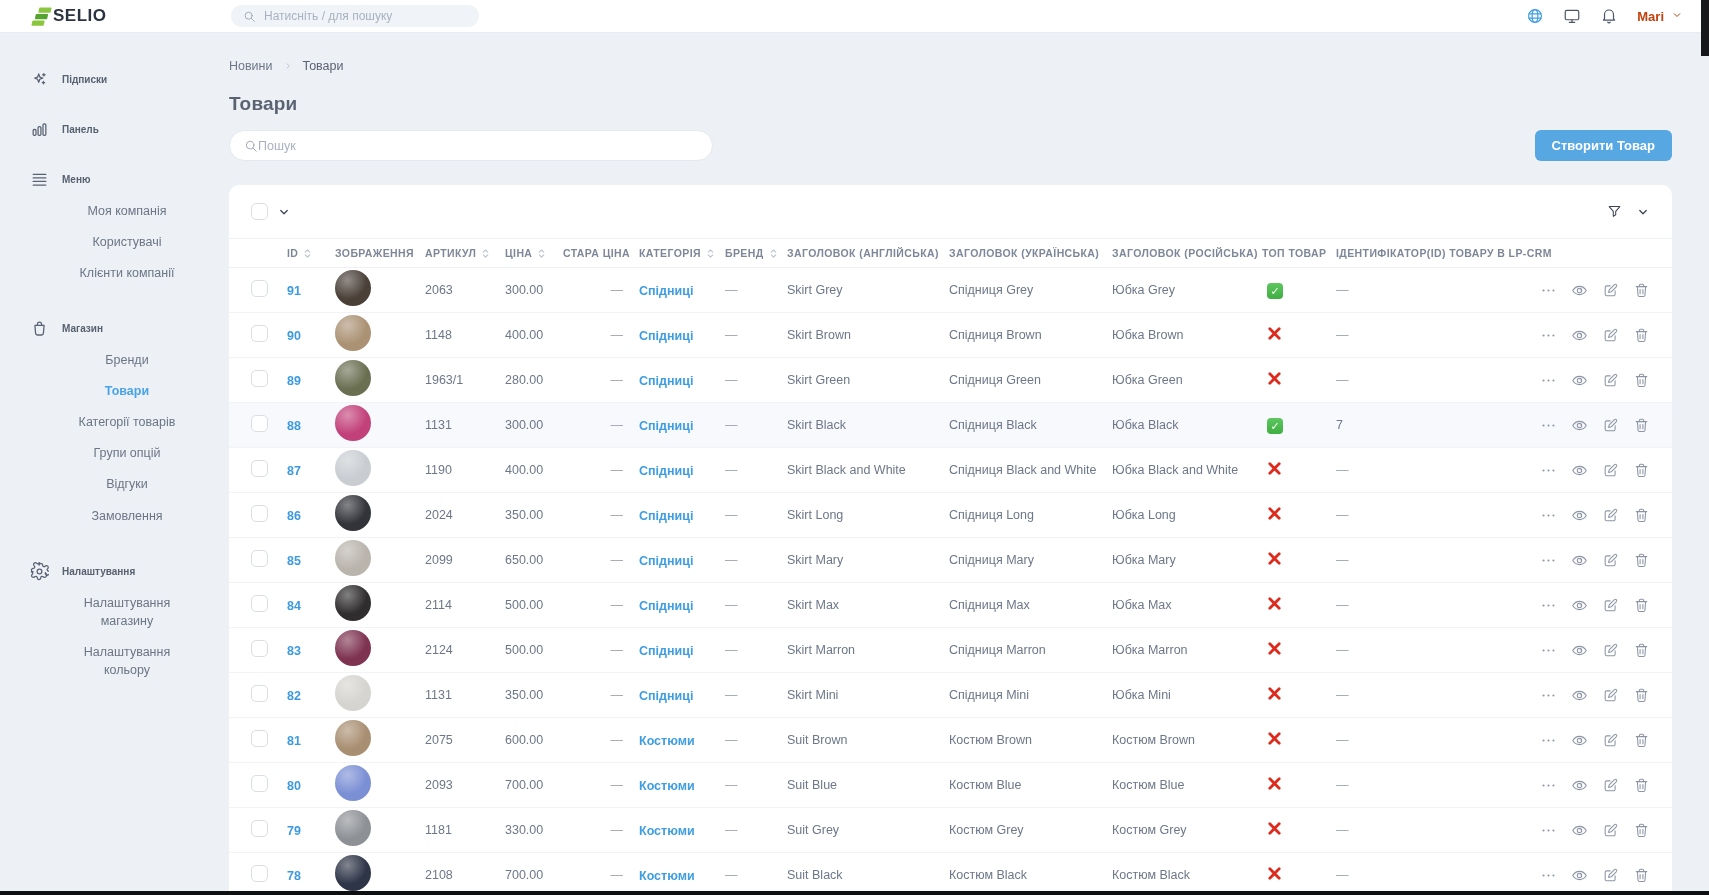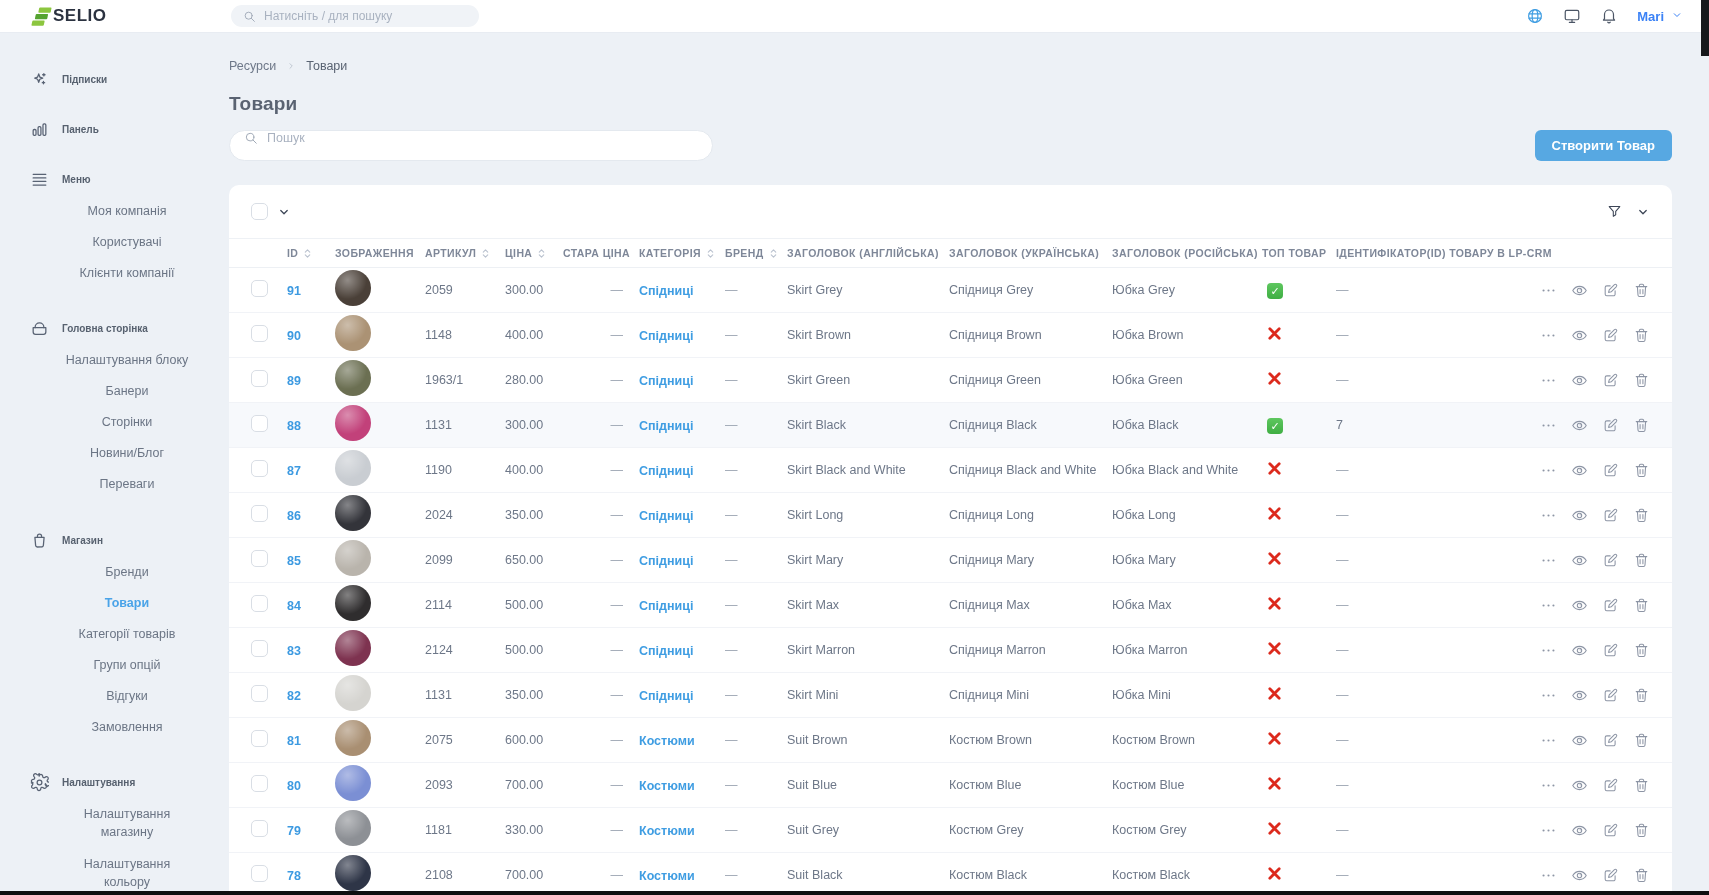--- a/index.html
+++ b/index.html
@@ -19,21 +19,21 @@
   .topsearch { width:248px; height:22px; border-radius:11px; background:#f0f3f7;
     display:flex; align-items:center; gap:8px; padding:0 12px; margin-left:27px; color:#9aa4b2; }
   .topsearch svg { width:13px; height:13px; }
   .topsearch input { border:none; background:transparent; outline:none; width:100%;
     font-size:12px; color:#5d6778; font-family:inherit; }
   .topsearch input::placeholder { color:#a9b2c0; }
   .topbar-right { margin-left:auto; display:flex; align-items:center; gap:19px; }
   .tb-ic { width:18px; height:18px; color:#4b5565; cursor:pointer; }
   .tb-ic svg { width:18px; height:18px; }
   .tb-ic.blue { color:#3f9de2; }
-  .user { display:flex; gap:7px; font-size:13px; font-weight:700; color:#3b82f6; cursor:pointer; }
+  .user { display:flex; gap:7px; font-size:13px; font-weight:700; color:#c2410c; cursor:pointer; }
   .user svg { width:12px; height:12px; stroke-width:2; }
 
   
   .layout { display:flex; height:862px; }
   .sidebar { width:200px; flex:0 0 200px; padding:36px 8px 0 30px; overflow:hidden; }
   .side-section { margin-bottom:30px; }
   .side-head { display:flex; align-items:center; gap:13px; cursor:pointer; height:20px; }
   .side-icon { width:19px; height:19px; color:#596374; flex:0 0 19px; }
   .side-icon svg { width:19px; height:19px; }
   .side-label { font-size:10px; font-weight:600; color:#57616f; white-space:nowrap; }
@@ -45,21 +45,21 @@
 
   
   .main { flex:1; padding:26px 37px 0 29px; display:flex; flex-direction:column; overflow:hidden; }
   .breadcrumb { display:flex; align-items:center; gap:10px; font-size:12.5px; color:#6e7889; }
   .bc-sep { color:#b7bfca; width:10px; height:10px; }
   .bc-sep svg { width:10px; height:10px; stroke-width:2; }
   .bc-current { color:#596372; font-weight:500; }
   .page-title { margin-top:20px; font-size:19px; font-weight:600; color:#5a6372; letter-spacing:.2px; }
   .controls { display:flex; align-items:center; margin-top:15px; }
   .main-search { width:484px; height:31px; background:#fff; border:1px solid #e4e9ef;
-    border-radius:16px; display:flex; align-items:flex-start; gap:9px; padding:0 14px; color:#9aa4b2; }
+    border-radius:16px; display:flex; align-items:center; padding:0 14px; color:#9aa4b2; }
   .main-search svg { width:14px; height:14px; }
   .main-search input { border:none; background:transparent; outline:none; width:100%;
     font-size:12.5px; color:#5d6778; font-family:inherit; }
   .main-search input::placeholder { color:#a9b2c0; }
   .create-btn { margin-left:auto; height:31px; padding:0 17px; background:var(--button,#57a8e2);
     color:#fff; font-size:13px; font-weight:600; border:none; border-radius:6px; cursor:pointer;
     font-family:inherit; }
 
   
   .card { margin-top:24px; background:#fff; border-radius:10px 10px 0 0; flex:1; overflow:hidden; }
@@ -203,43 +203,20 @@
     </div>
     <div class="side-children">
   <div class="side-child">Моя компанія</div>
 
   <div class="side-child">Користувачі</div>
 
   <div class="side-child">Клієнти компанії</div>
 </div>
   </div>
 
-  <div class="side-section">
-    <div class="side-head">
-      <span class="side-icon">
-              <svg viewBox="0 0 24 24">
-                <path d="M4 11h16v5.5a3 3 0 0 1-3 3H7a3 3 0 0 1-3-3z"></path>
-                <path d="M6.5 11v-.5a5.5 5.5 0 0 1 11 0v.5"></path>
-              </svg>
-            </span>
-      <span class="side-label">Головна сторінка</span>
-      <span class="side-chevron"></span>
-    </div>
-    <div class="side-children">
-  <div class="side-child">Налаштування блоку</div>
-
-  <div class="side-child">Банери</div>
-
-  <div class="side-child">Сторінки</div>
-
-  <div class="side-child">Новини/Блог</div>
-
-  <div class="side-child">Переваги</div>
-</div>
-  </div>
 
   <div class="side-section">
     <div class="side-head">
       <span class="side-icon">
               <svg viewBox="0 0 24 24">
                 <path d="M6.2 8h11.6l-.9 10.2a2.2 2.2 0 0 1-2.2 2H9.3a2.2 2.2 0 0 1-2.2-2z"></path>
                 <path d="M9.4 8V6.6a2.6 2.6 0 0 1 5.2 0V8"></path>
               </svg>
             </span>
       <span class="side-label">Магазин</span>
@@ -276,21 +253,21 @@
 
   <div class="side-child">Налаштування кольору</div>
 
 </div>
   </div>
 </nav>
   </aside>
 
   <main class="main">
     <div class="breadcrumb">
-      <span>Ресурси</span>
+      <span>Новини</span>
       <span class="bc-sep">
           <svg viewBox="0 0 24 24">
             <path d="M9.5 6.5L15 12l-5.5 5.5"></path>
           </svg>
         </span>
       <span class="bc-current">Товари</span>
     </div>
 
     <h1 class="page-title">Товари</h1>
 
@@ -417,21 +394,21 @@
 
   </div>
 <div class="th th-end" id="th-end"></div>
       </div>
 
       <div id="tbody">
   <div class="row gridrow">
     <div><span class="checkbox"></span></div>
     <div><a class="id-link">91</a></div>
     <div><span class="avatar" style="background: radial-gradient(circle at 35% 28%, rgba(255, 255, 255, 0.4), rgba(255, 255, 255, 0) 55%), rgb(74, 64, 56);"></span></div>
-    <div class="c-text c-art">2059</div>
+    <div class="c-text c-art">2063</div>
     <div class="c-text c-price">300.00</div>
     <div class="c-text c-old">—</div>
     <div class="c-cat"><a>Спідниці</a></div>
     <div class="c-text c-brand">—</div>
     <div class="c-text t-en">Skirt Grey</div>
     <div class="c-text t-uk">Спідниця Grey</div>
     <div class="c-text t-ru">Юбка Grey</div>
     <div class="c-top"><span class="check-badge">✓</span></div>
     <div class="c-text c-lp">—</div>
     <div class="actions">

